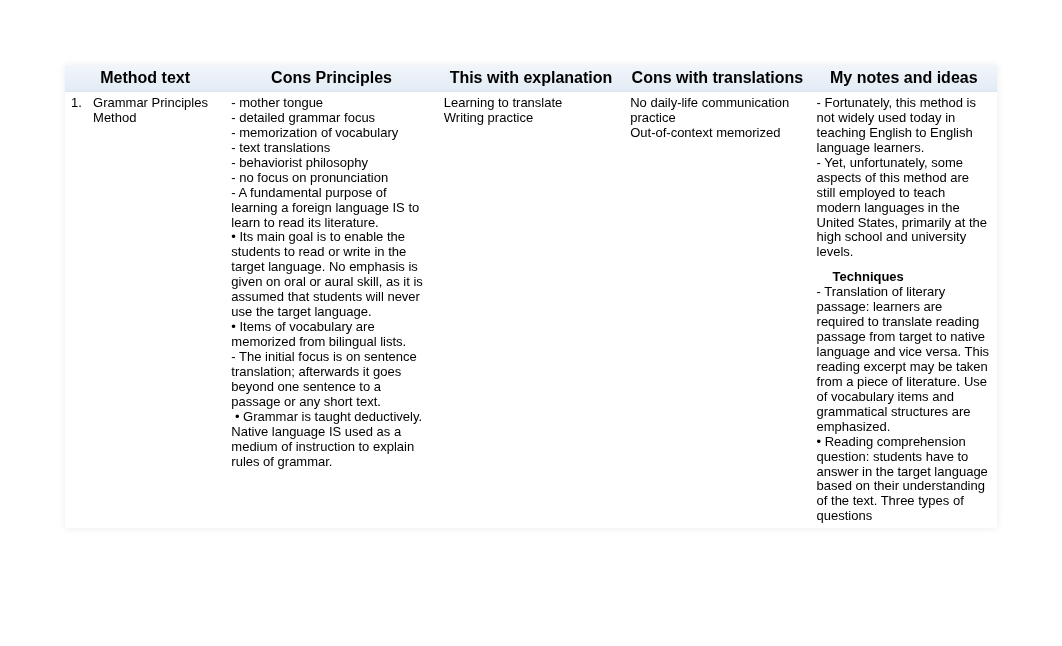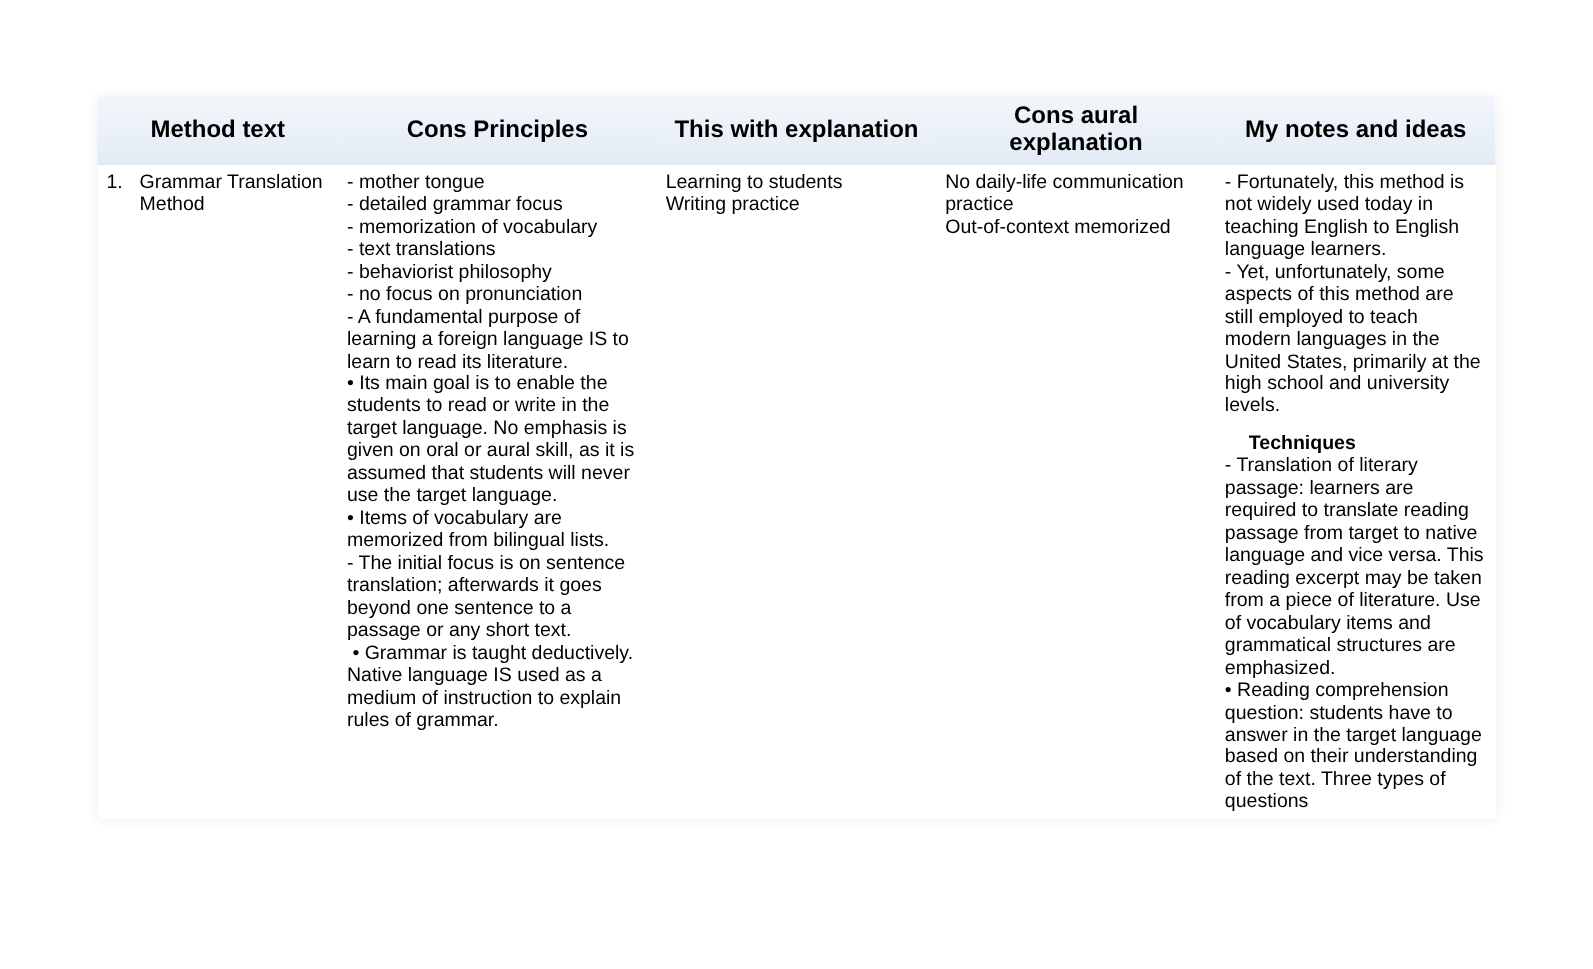--- a/index.html
+++ b/index.html
@@ -69,46 +69,46 @@
       <col class="c-princ">
       <col class="c-pros">
       <col class="c-cons">
       <col class="c-notes">
     </colgroup>
     <thead>
       <tr>
         <th colspan="2">Method text</th>
         <th>Cons Principles</th>
         <th>This with explanation</th>
-        <th>Cons aural explanation</th>
+        <th>Cons with translations</th>
         <th>My notes and ideas</th>
       </tr>
     </thead>
     <tbody>
       <tr>
         <td class="num-cell">1.</td>
         <td>
-          <div class="name-block">Grammar Translation Method</div>
+          <div class="name-block">Grammar Principles Method</div>
         </td>
         <td>
           <div class="princ-block">- mother tongue
 - detailed grammar focus
 - memorization of vocabulary
 - text translations
 - behaviorist philosophy
 - no focus on pronunciation
 - A fundamental purpose of learning a foreign language IS to learn to read its literature.
 • Its main goal is to enable the students to read or write in the target language. No emphasis is given on oral or aural skill, as it is assumed that students will never
 use the target language.
 • Items of vocabulary are memorized from bilingual lists.
 - The initial focus is on sentence translation; afterwards it goes beyond one sentence to a passage or any short text.
  • Grammar is taught deductively. Native language IS used as a medium of instruction to explain rules of grammar.</div>
         </td>
         <td>
-          <div class="pros-block">Learning to students
+          <div class="pros-block">Learning to translate
 Writing practice</div>
         </td>
         <td>
           <div class="cons-block">No daily-life communication practice
 Out-of-context memorized</div>
         </td>
         <td>
           <div class="notes-block">- Fortunately, this method is not widely used today in teaching English to English language learners.
 - Yet, unfortunately, some aspects of this method are still employed to teach modern languages in the United States, primarily at the high school and university levels.</div>
           <div class="notes-heading">Techniques</div>

